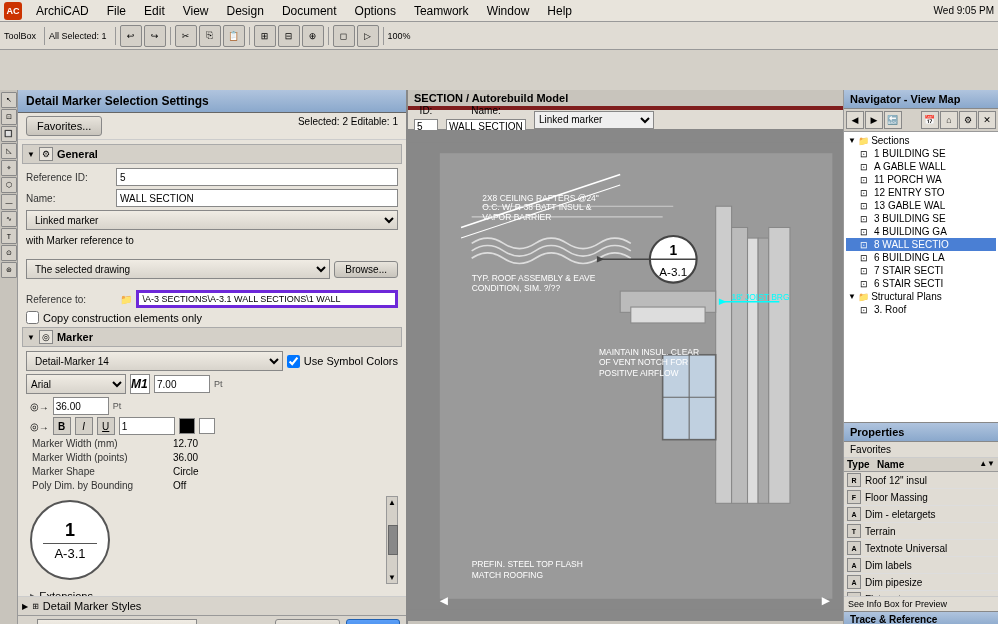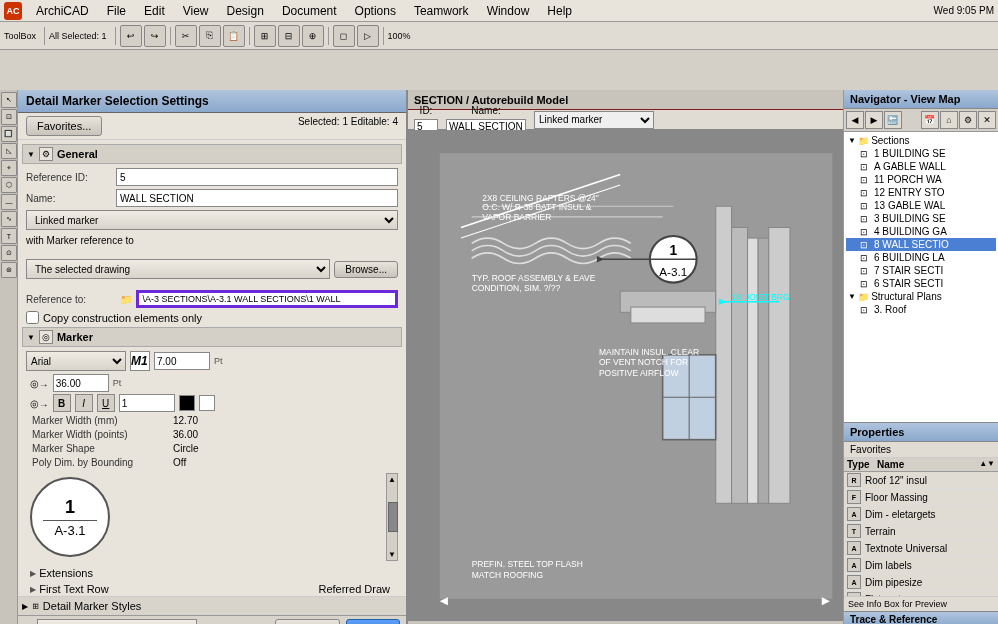--- a/index.html
+++ b/index.html
@@ -304,21 +304,21 @@
       position: relative;
       overflow: hidden;
     }
 
     
     .drawing-title-bar {
       position: absolute;
       top: 0; left: 0; right: 0;
       height: 20px;
       background: #c8c4bc;
-      border-bottom: 1px solid #7f1d1d;
+      border-bottom: 4px solid #7f1d1d;
       display: flex;
       align-items: center;
       padding: 0 6px;
       font-size: 11px;
       font-weight: bold;
       gap: 4px;
     }
 
     
     .id-row {
@@ -596,21 +596,21 @@
     <div class="toolbox-btn">⊙</div>
     <div class="toolbox-btn">⊛</div>
   </div>
 
   <div class="dialog-panel">
     <div class="dialog-title">
       <span>Detail Marker Selection Settings</span>
     </div>
     <div class="selected-info">
       <button class="favorites-btn">Favorites...</button>
-      <span>Selected: 1 Editable: 4</span>
+      <span>Selected: 2 Editable: 1</span>
     </div>
     <div class="dialog-body">
 
       <div class="section-header">
         <span class="section-triangle">▼</span>
         <div class="section-icon">⚙</div>
         <span class="section-title">General</span>
       </div>
 
       <div class="form-row">
@@ -651,20 +651,27 @@
         <span>Copy construction elements only</span>
       </div>
 
       <div class="section-header">
         <span class="section-triangle">▼</span>
         <div class="section-icon">◎</div>
         <span class="section-title">Marker</span>
       </div>
 
       <div class="marker-controls">
+        <div class="marker-dropdown-row">
+          <select class="marker-dropdown">
+            <option>Detail-Marker 14</option>
+          </select>
+          <input type="checkbox" checked="" style="">
+          <span>Use Symbol Colors</span>
+        </div>
 
         <div class="font-row">
           <select class="font-select">
             <option>Arial</option>
           </select>
           <div class="font-preview">
             <span style="font-style:italic; font-weight:bold; font-family:Arial;">M1</span>
           </div>
           <input class="size-input" type="text" value="7.00" style="">
           <span class="pt-label">Pt</span>

